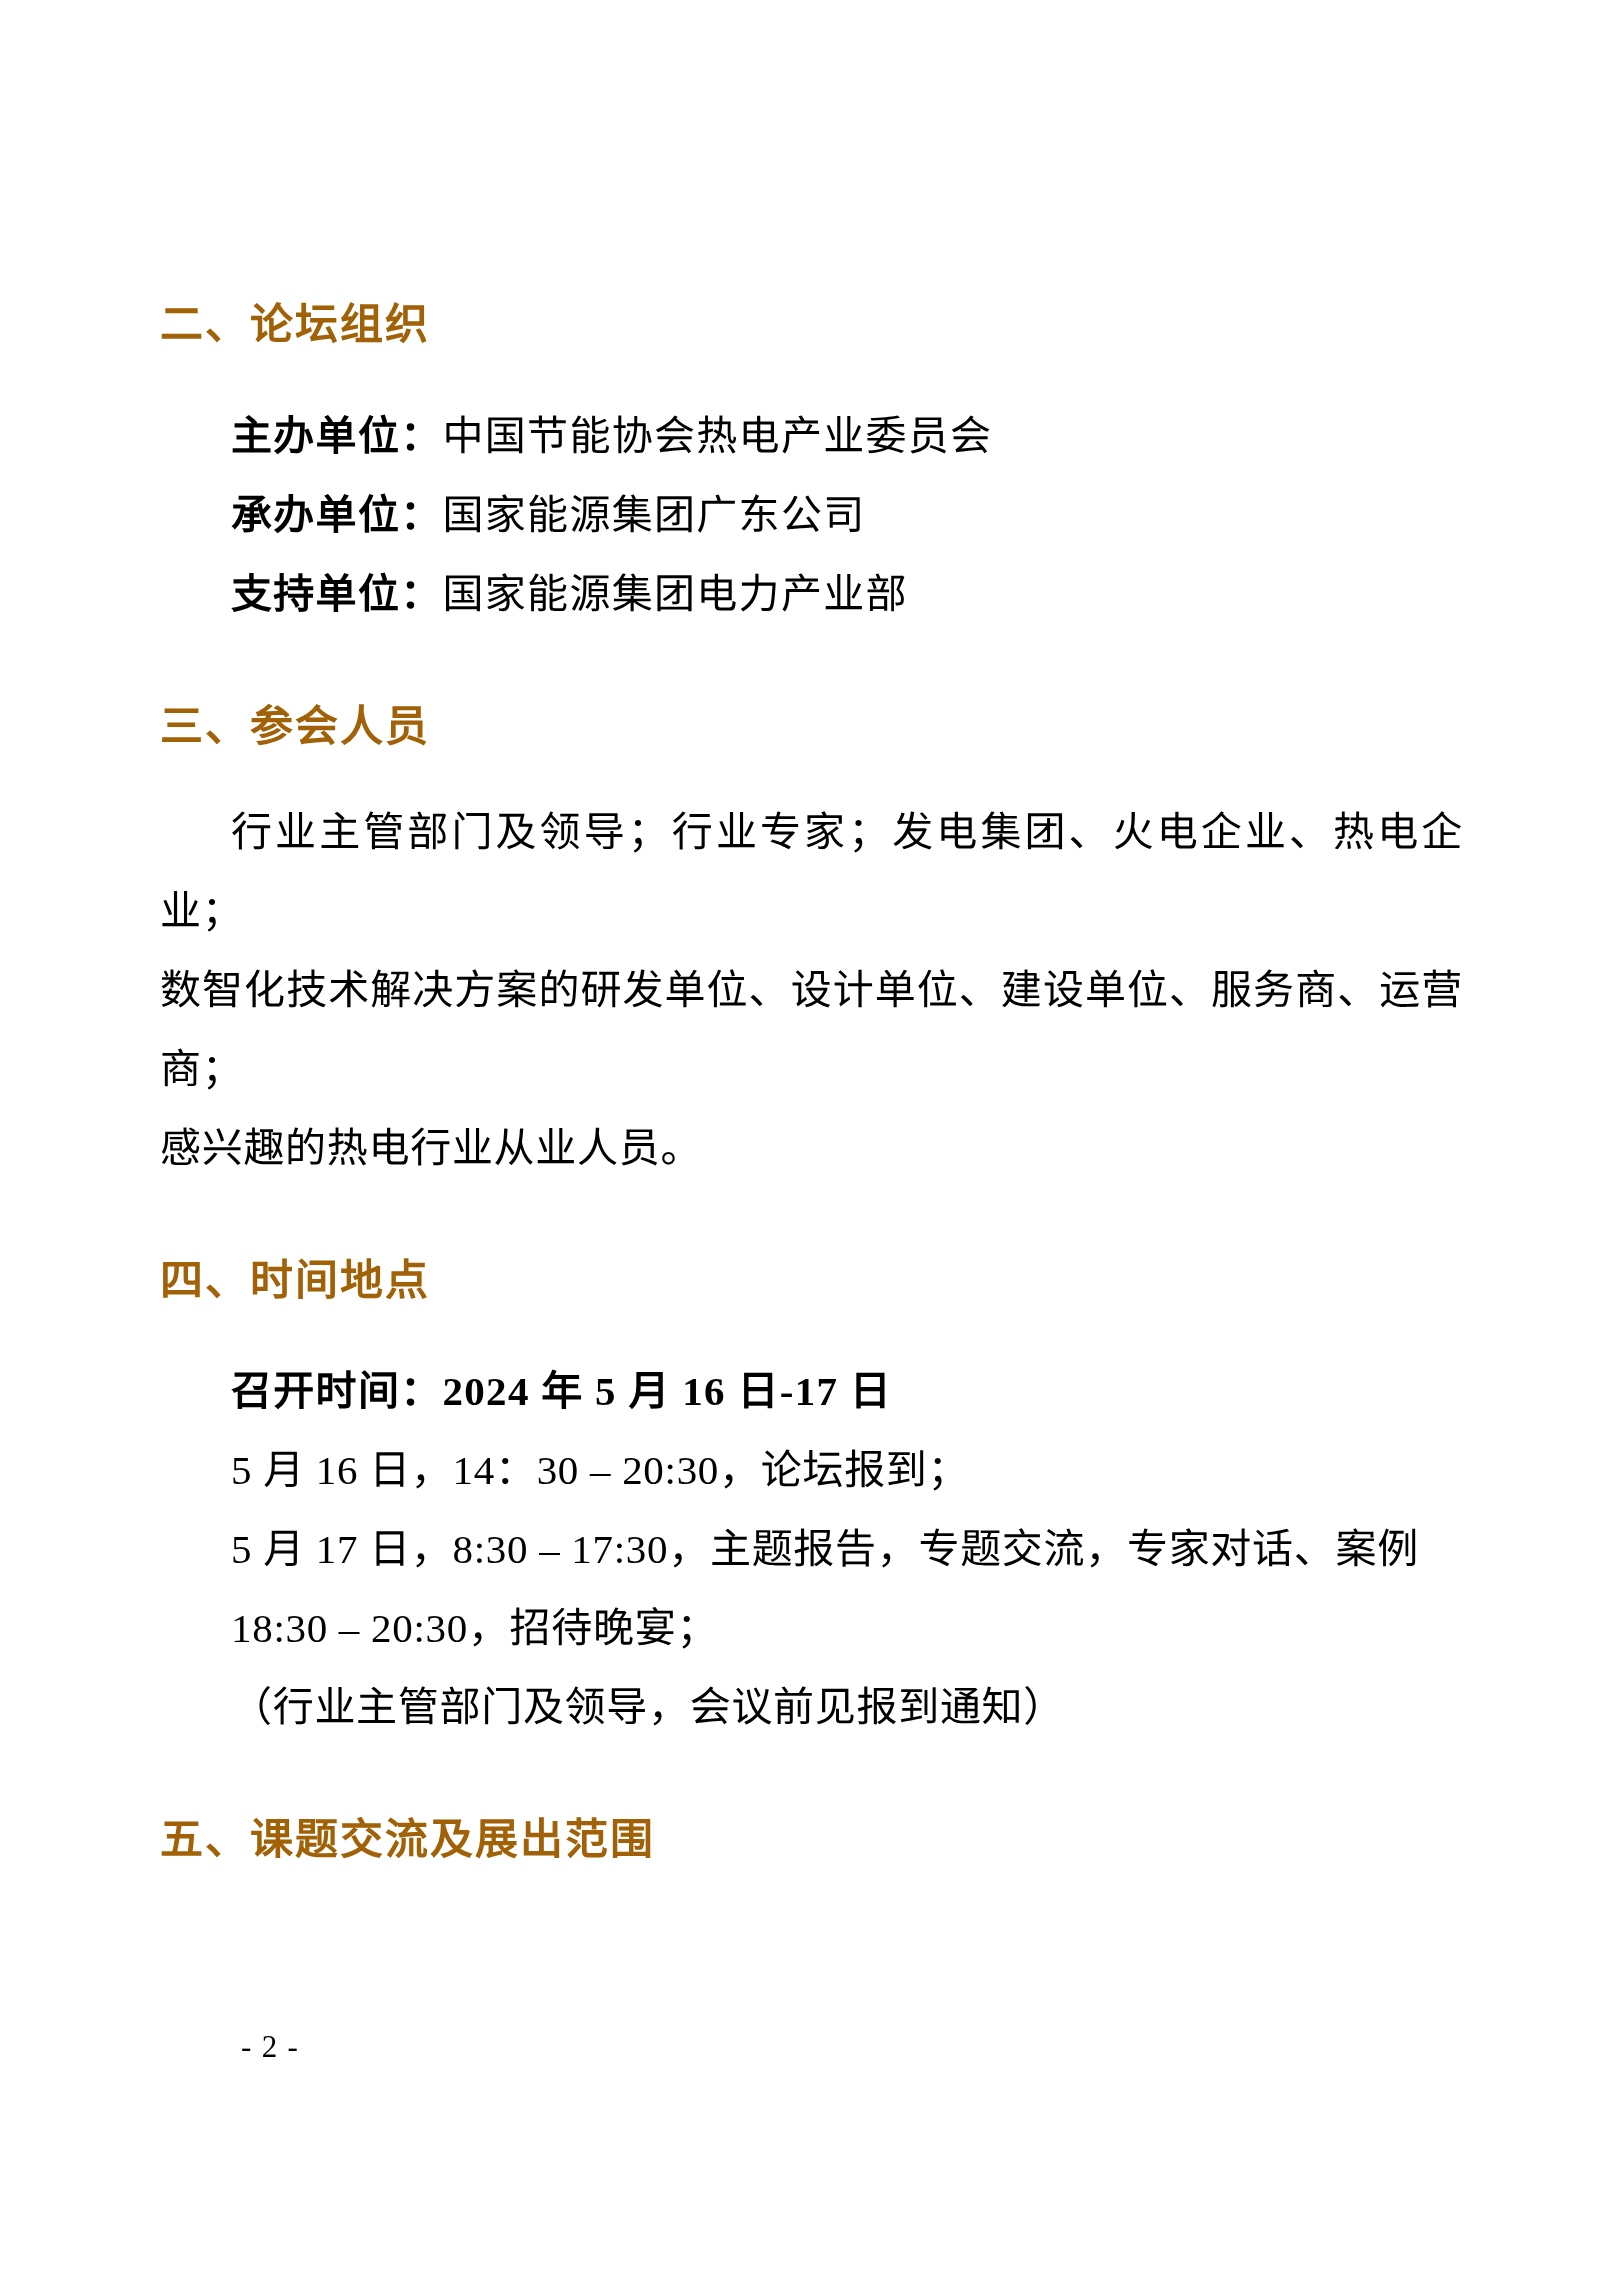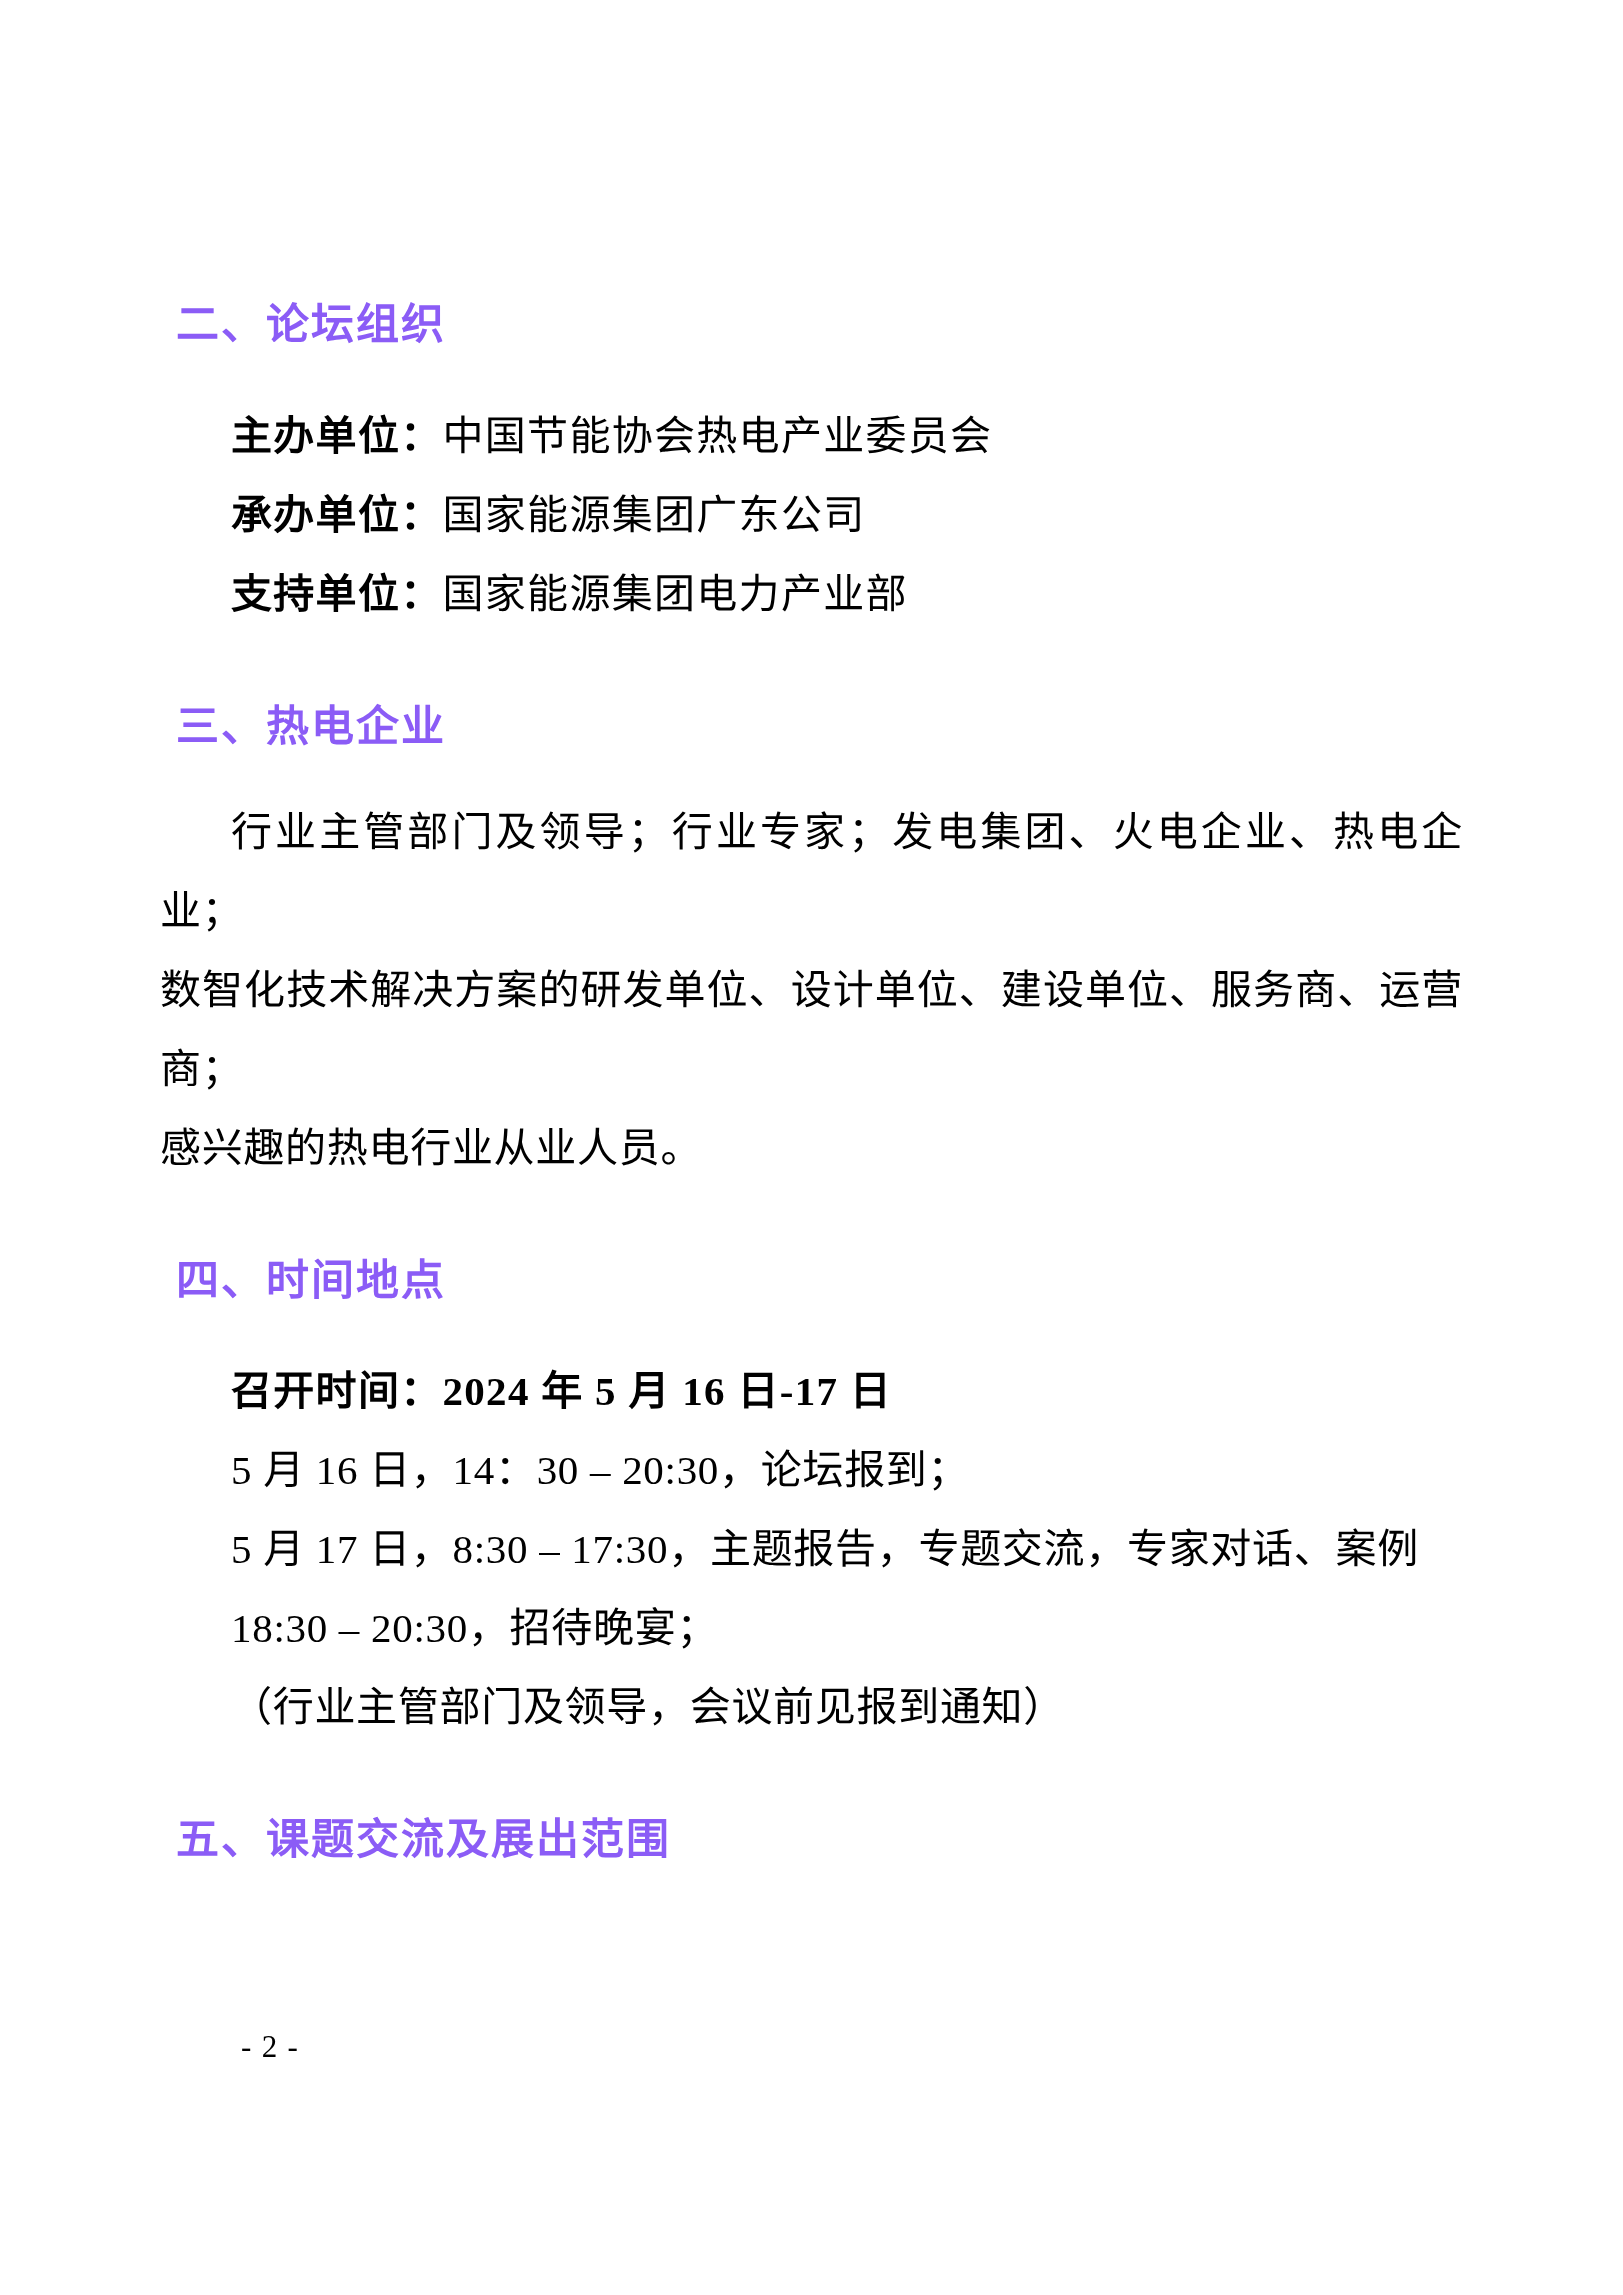--- a/index.html
+++ b/index.html
@@ -18,22 +18,22 @@
     left:160px;
     right:160px;
     top:281px;
   }
   h2{
     font-family:"Liberation Sans","DejaVu Sans",sans-serif;
     font-weight:700;
     font-size:43px;
     line-height:60px;
     letter-spacing:2px;
-    margin:16px;
-    color:#8b5cf6;
+    margin:0;
+    color:#a16207;
   }
   h2.first{margin-top:13px;}
   h2.mt{margin-top:62px;}
   .org-items{margin-top:43px;}
   .row{
     line-height:79px;
     padding-left:71px;
     white-space:nowrap;
   }
   .label{font-weight:700;letter-spacing:1.3px;}
@@ -75,21 +75,21 @@
         <span class="label">主办单位：</span><span class="value">中国节能协会热电产业委员会</span>
       </div>
       <div class="row">
         <span class="label">承办单位：</span><span class="value">国家能源集团广东公司</span>
       </div>
       <div class="row">
         <span class="label">支持单位：</span><span class="value">国家能源集团电力产业部</span>
       </div>
     </div>
 
-    <h2 class="mt">三、热电企业</h2>
+    <h2 class="mt">三、参会人员</h2>
 
     <div class="para">
       <div class="para-line indent">行业主管部门及领导；行业专家；发电集团、火电企业、热电企业；</div>
       <div class="para-line">数智化技术解决方案的研发单位、设计单位、建设单位、服务商、运营商；</div>
       <div class="para-line">感兴趣的热电行业从业人员。</div>
     </div>
 
     <h2 class="mt">四、时间地点</h2>
 
     <div class="info">

